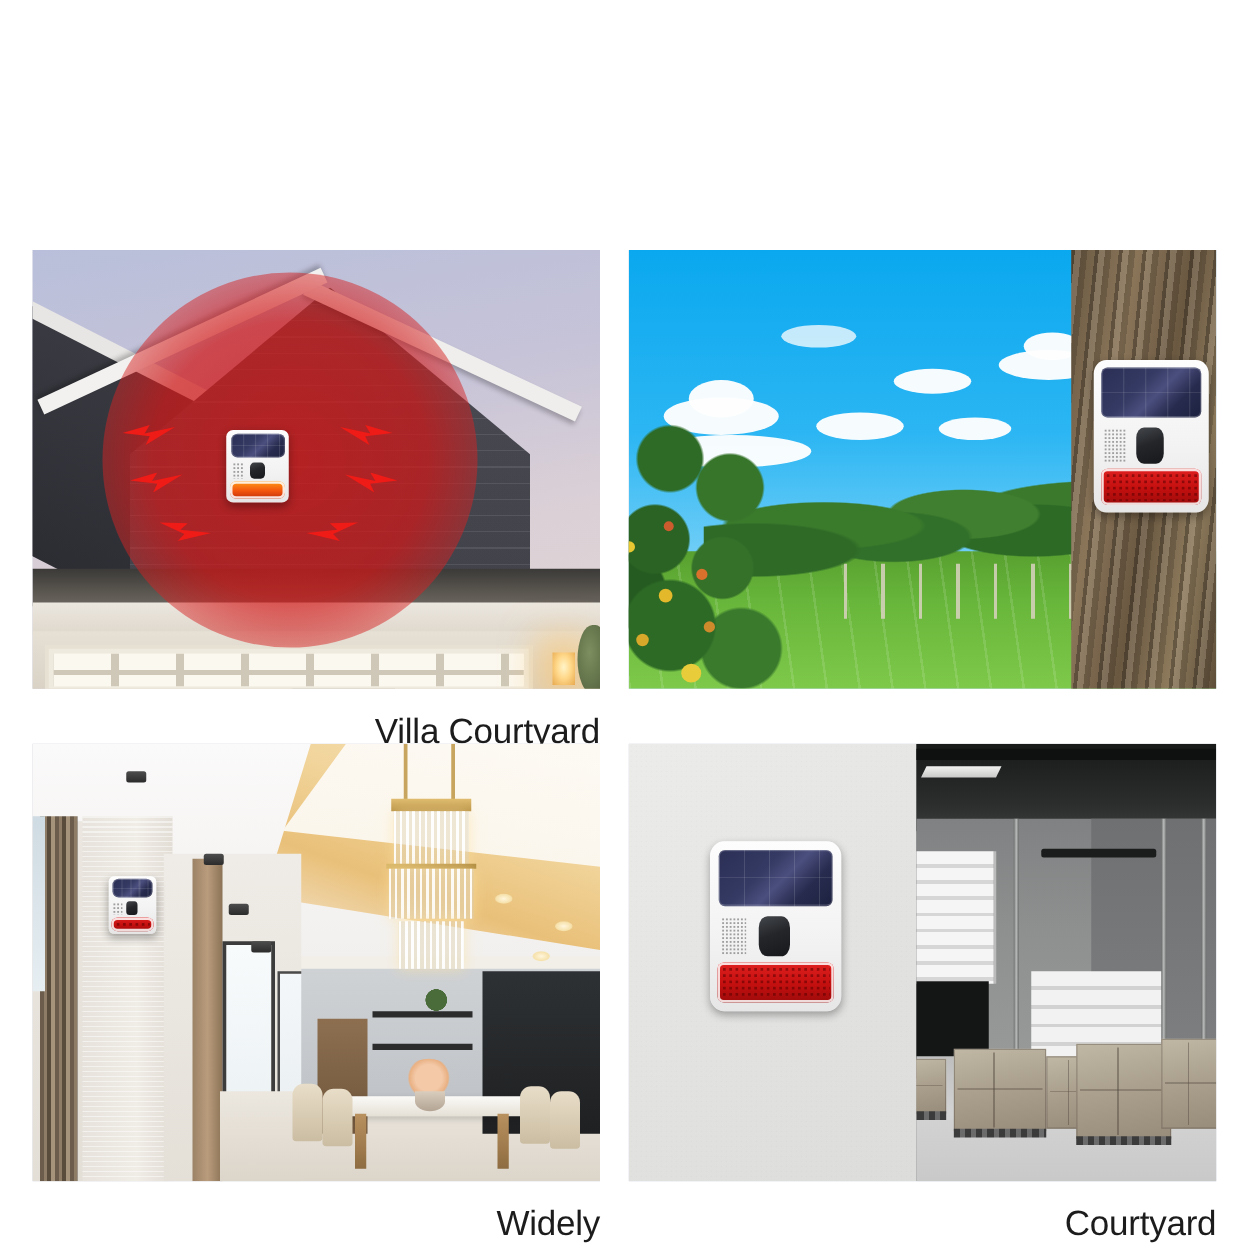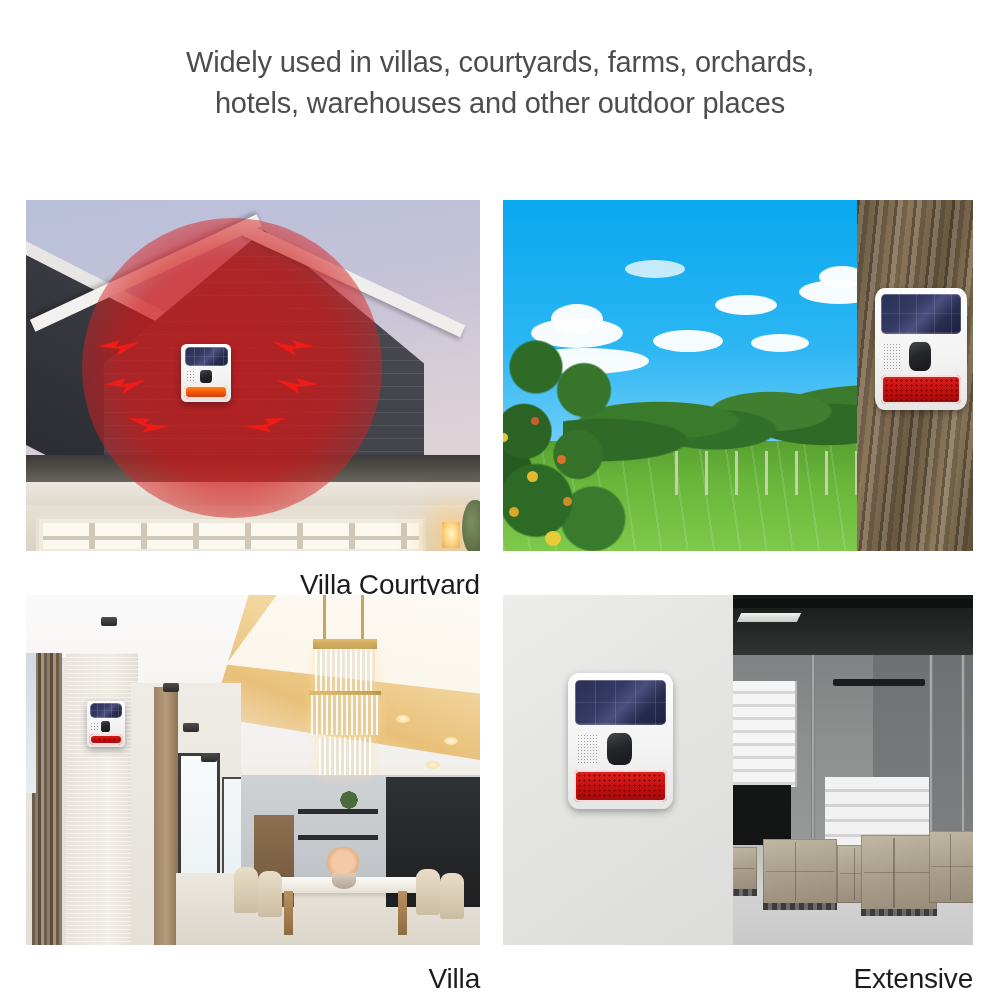--- a/index.html
+++ b/index.html
@@ -473,24 +473,20 @@
   }
   .pallet {
     position:absolute; height:7px;
     background:repeating-linear-gradient(90deg,#3b3b3b 0 5px,#6b6b6b 5px 9px);
   }
 </style>
 </head>
 <body>
 
 <div class="header">
-  <div class="subtitle">
-    <span>Widely used in villas, courtyards, farms, orchards,</span>
-    <span>hotels, warehouses and other outdoor places</span>
-  </div>
 </div>
 
 <div class="grid">
 
   <div class="row top">
 
     <div class="cell left">
       <div class="photo">
         <div class="villa-sky"></div>
         <div class="villa-roof-left"></div>
@@ -622,21 +618,21 @@
 
         <div class="siren hotel">
           <div class="body">
             <div class="panel"></div>
             <div class="grille"></div>
             <div class="lens"></div>
             <div class="led"></div>
           </div>
         </div>
       </div>
-      <div class="caption">Villa</div>
+      <div class="caption">Widely</div>
     </div>
 
     <div class="cell right">
       <div class="photo">
         <div class="wh-left"></div>
 
         <div class="siren wh">
           <div class="body">
             <div class="panel"></div>
             <div class="grille"></div>
@@ -663,16 +659,16 @@
           <div class="crate" style="left:-8px; top:252px; width:32px; height:44px;"></div>
           <div class="crate" style="left:30px; top:244px; width:74px; height:66px;"></div>
           <div class="crate" style="left:104px;top:250px; width:40px; height:58px;"></div>
           <div class="crate" style="left:128px;top:240px; width:76px; height:76px;"></div>
           <div class="crate" style="left:196px;top:236px; width:50px; height:72px;"></div>
           <div class="pallet" style="left:30px; top:308px; width:74px;"></div>
           <div class="pallet" style="left:128px;top:314px; width:76px;"></div>
           <div class="pallet" style="left:-8px; top:294px; width:32px;"></div>
         </div>
       </div>
-      <div class="caption">Extensive</div>
+      <div class="caption">Courtyard</div>
     </div>
   </div>
 </div>
 
 </body></html>

